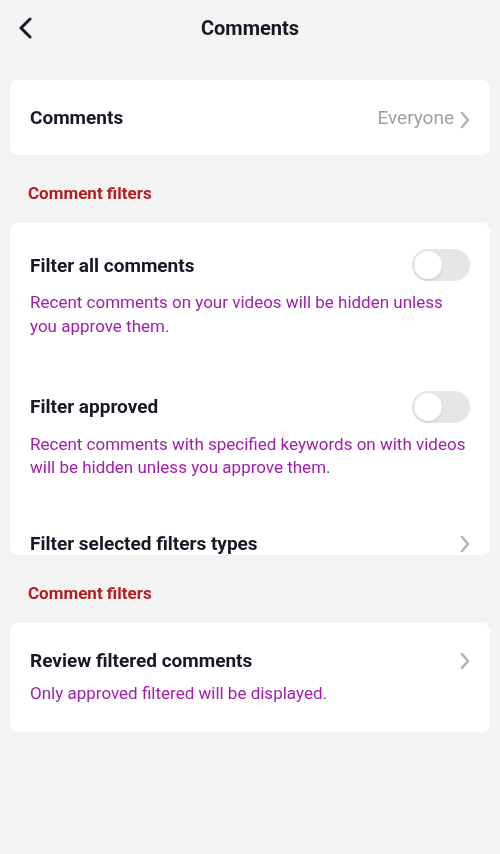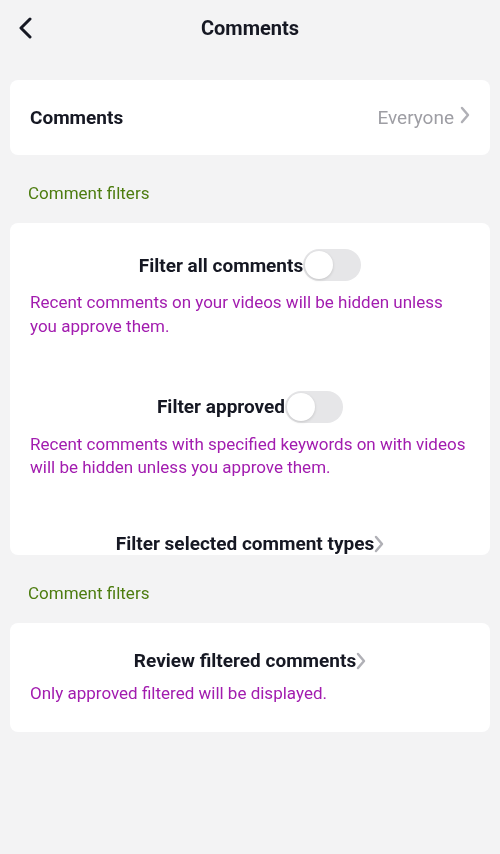--- a/index.html
+++ b/index.html
@@ -40,52 +40,52 @@
       background: #ffffff;
       margin: 10px 10px 0 10px;
       border-radius: 8px;
       padding: 0 20px;
     }
     .card-first {
       margin-top: 24px;
     }
     .section-label {
       font-size: 17px;
-      font-weight: 400;
-      color: #4d7c0f;
+      font-weight: 700;
+      color: #b91c1c;
       padding: 28px 28px 10px 28px;
     }
     .row {
       display: flex;
       align-items: center;
       justify-content: space-between;
       padding: 26px 0;
     }
     .row-with-desc {
       padding: 26px 0 0 0;
       display: block;
     }
     .row-head {
       display: flex;
       align-items: center;
-      justify-content: center;
+      justify-content: space-between;
     }
     .row-title {
       font-size: 19px;
       font-weight: 700;
       color: #161823;
     }
     .row-value {
       font-size: 19px;
       color: #9e9ea4;
       margin-right: 6px;
     }
     .row-right {
       display: flex;
-      align-items: flex-start;
+      align-items: flex-end;
       margin-left: 44px;
     }
     .row-desc {
       font-size: 17px;
       color: #a21caf;
       line-height: 1.4;
       padding: 10px 0 26px 0;
     }
     .toggle {
       width: 58px;
@@ -155,21 +155,21 @@
       <div class="row-title">Filter approved</div>
       <div class="toggle">
         <div class="toggle-knob"></div>
       </div>
     </div>
     <div class="row-desc">Recent comments with specified keywords on with videos will be hidden unless you approve them.</div>
   </div>
 
   <div class="row-with-desc">
     <div class="row-head">
-      <div class="row-title">Filter selected comment types</div>
+      <div class="row-title">Filter selected filters types</div>
       <div class="chevron">
         <svg width="10" height="18" viewBox="0 0 10 18" fill="none">
           <path d="M2 2 L8 9 L2 16" stroke="#b0b0b6" stroke-width="2.5" stroke-linecap="round" stroke-linejoin="round"></path>
         </svg>
       </div>
     </div>
   </div>
 
 </div>
 

